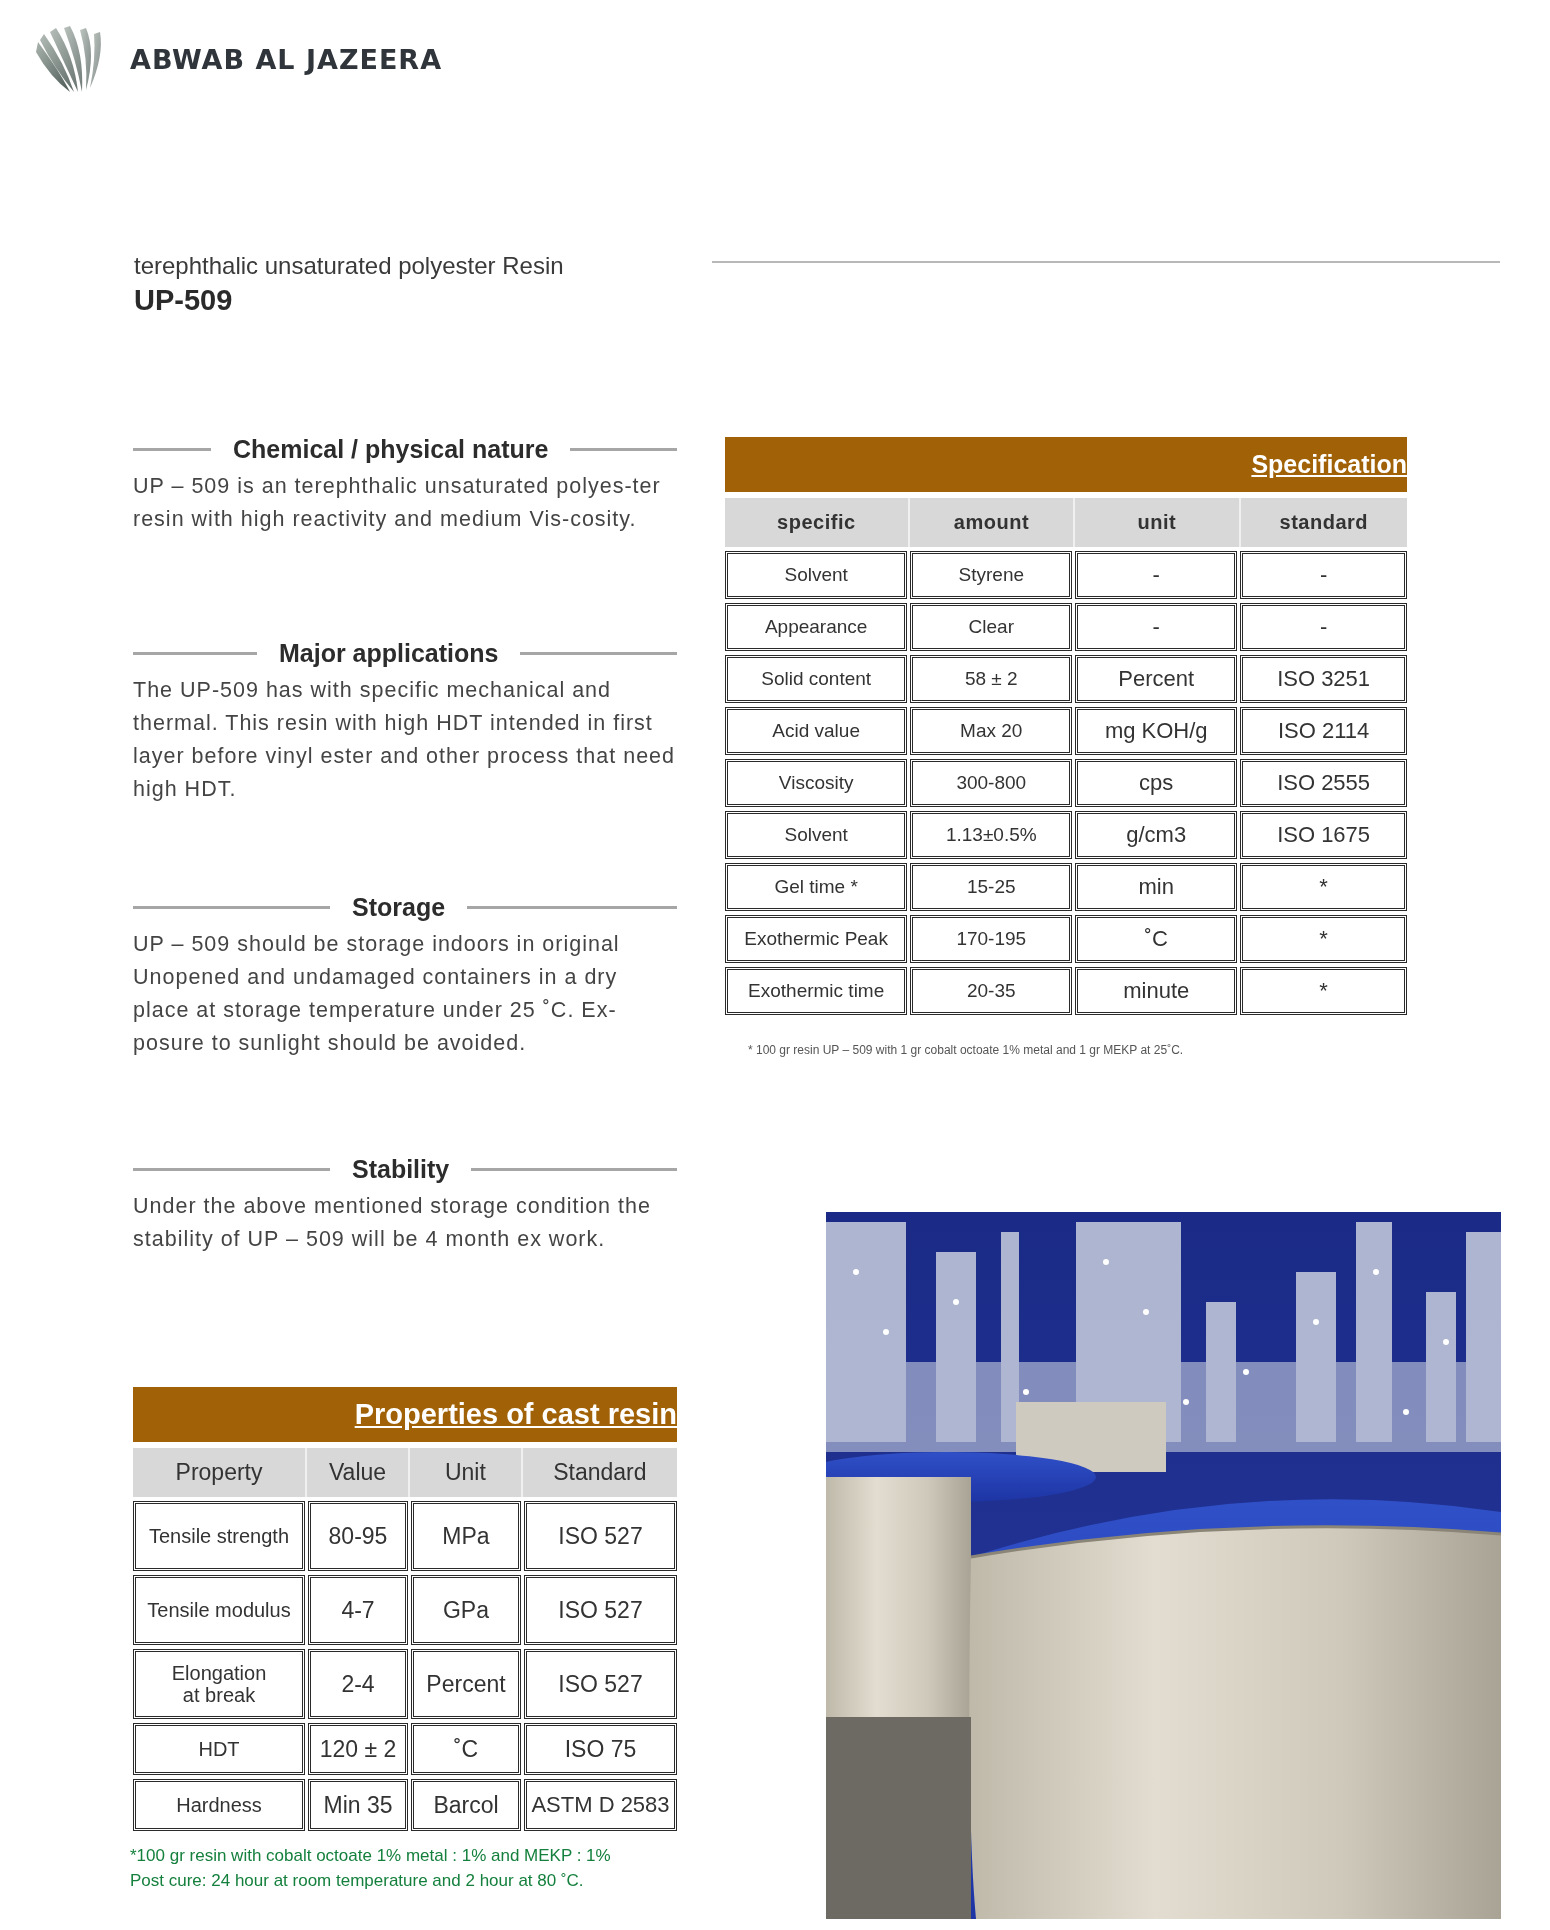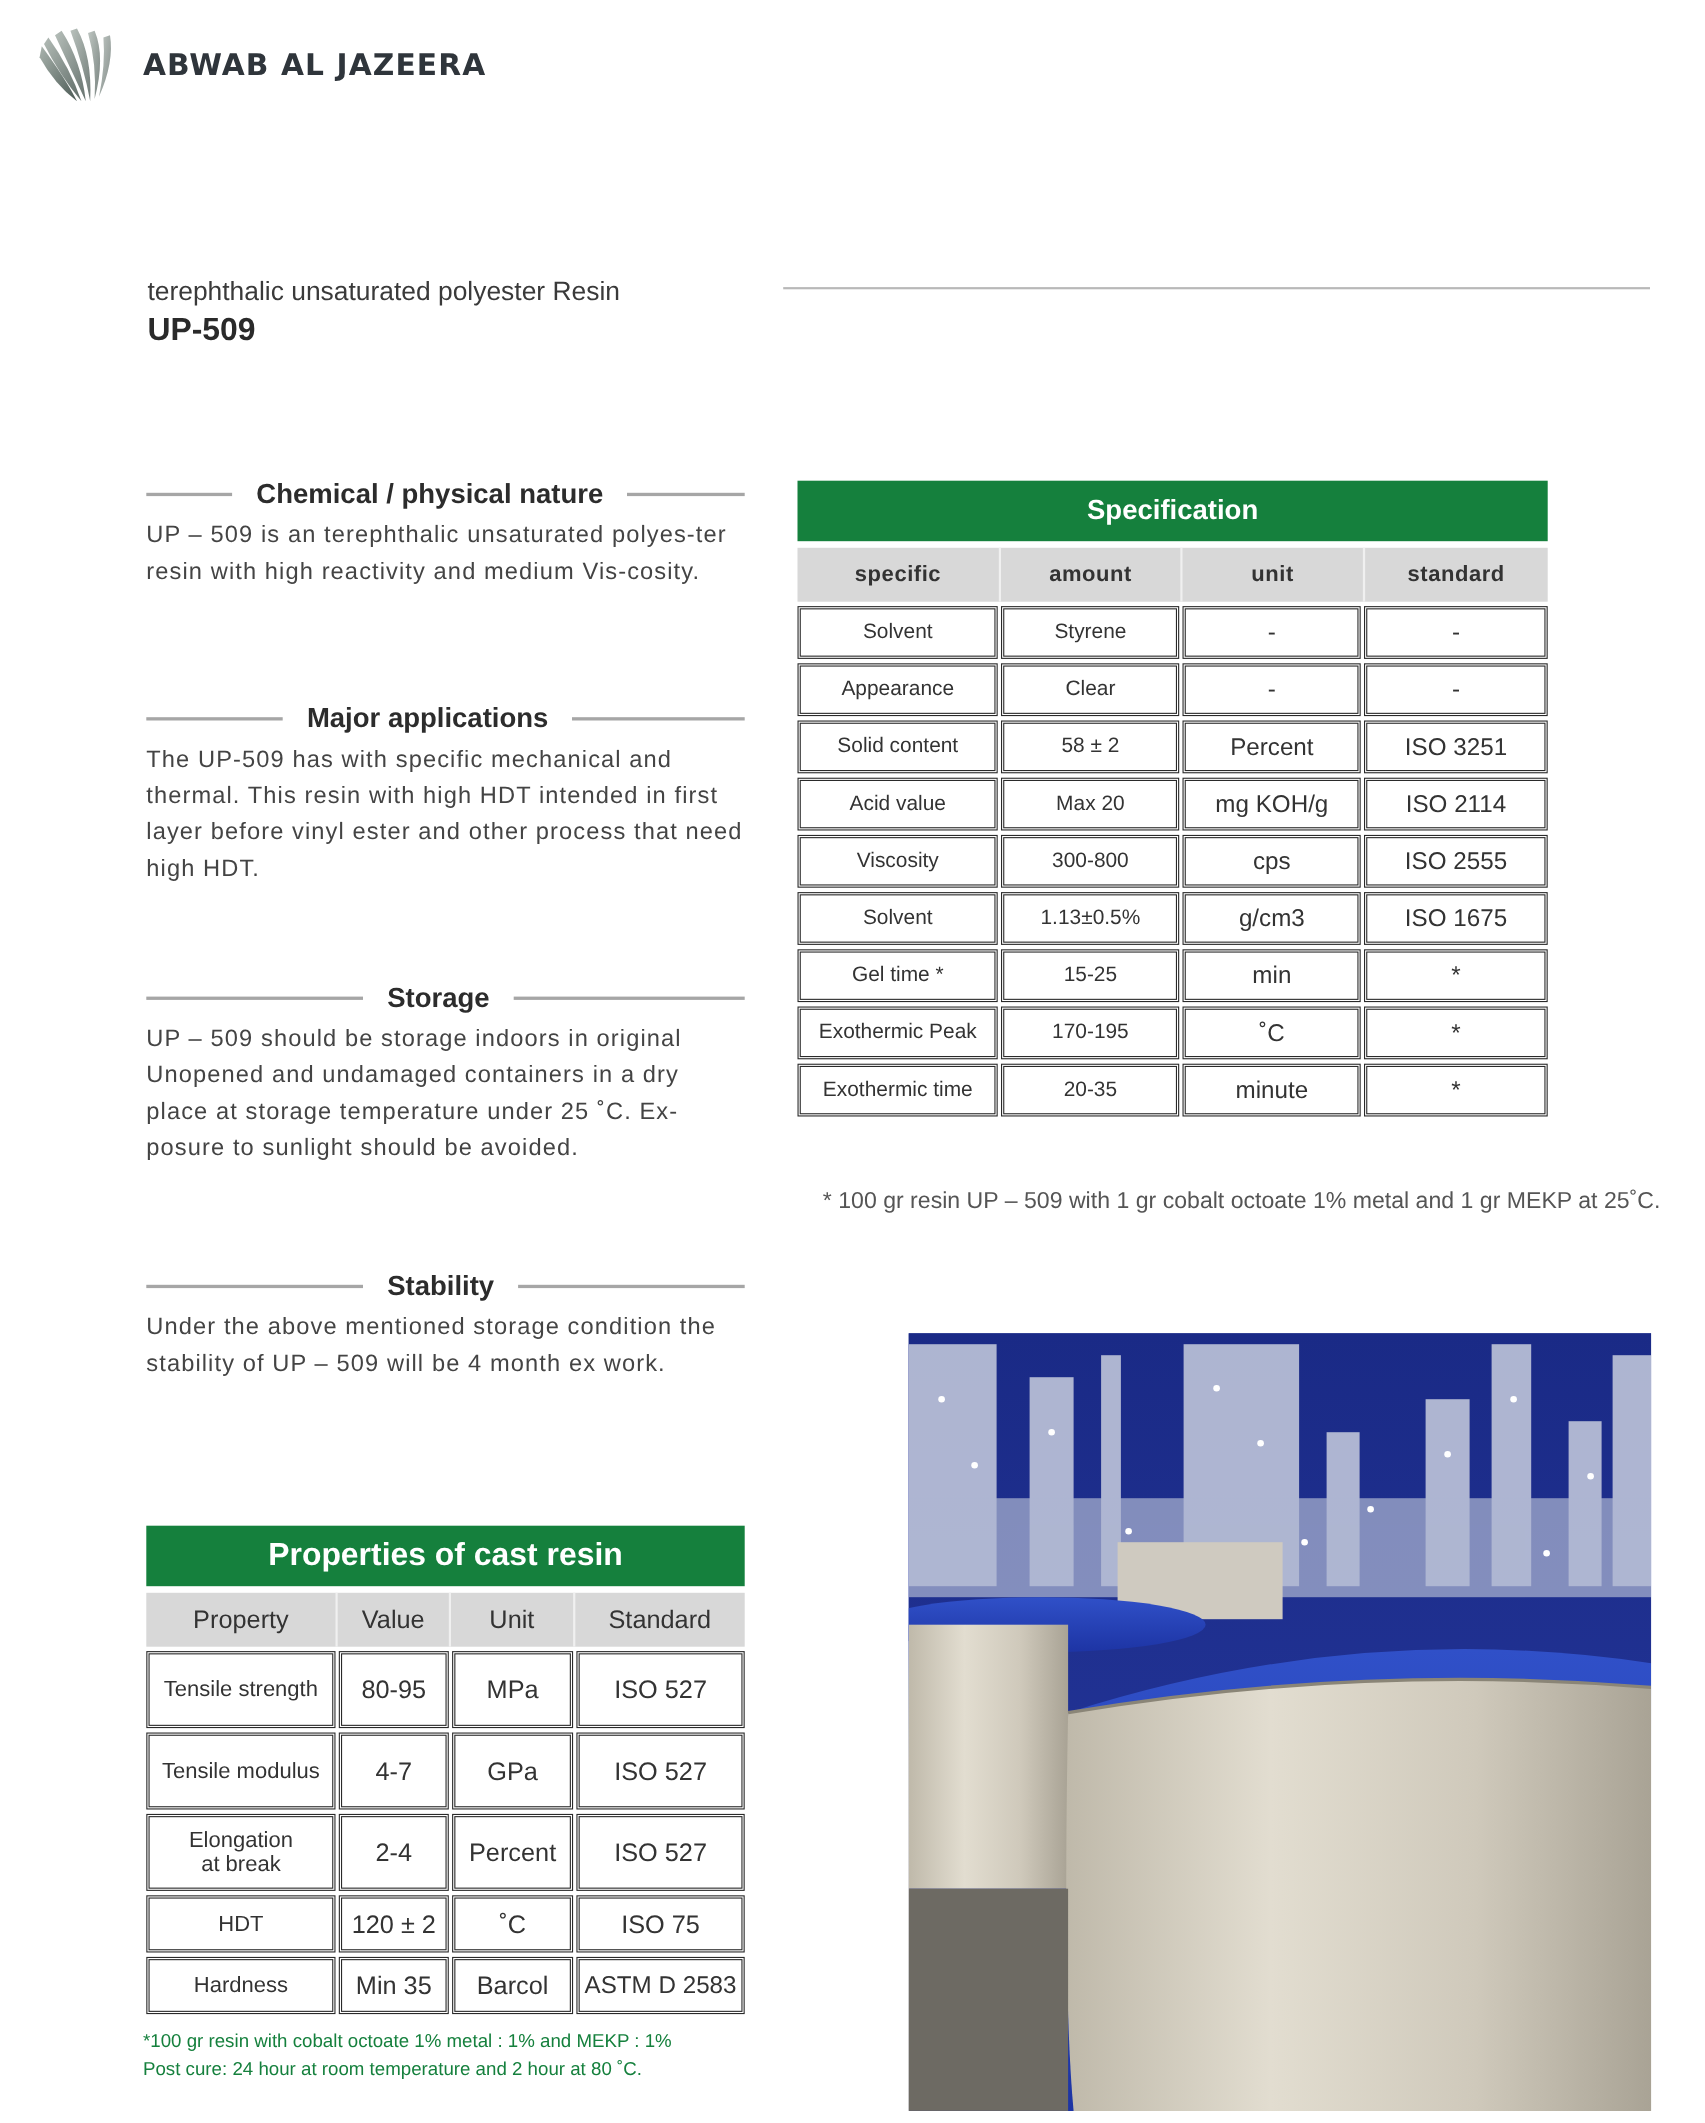--- a/index.html
+++ b/index.html
@@ -19,35 +19,35 @@
 
   
   .section { position: absolute; left: 133px; width: 544px; }
   .section-head { display: flex; align-items: center; height: 34px; }
   .section-head .rule { flex: 1; height: 3px; background: #a6a6a6; }
   .section-head .label { padding: 0 22px; font-size: 25px; font-weight: bold; color: #2c2c2c; white-space: nowrap; }
   .section-body { margin-top: 4px; font-size: 21.5px; line-height: 33px; letter-spacing: 1px; color: #444444; }
 
   
   .spec { position: absolute; left: 725px; top: 437px; width: 682px; }
-  .tbl-title { background: #15803d; color: #ffffff; font-weight: bold; text-align: center; }
+  .tbl-title { background: #a16207; color: #ffffff; font-weight: bold; text-align: right; text-decoration: underline; }
   .spec .tbl-title { height: 55px; line-height: 55px; font-size: 25px; }
   .grid-head { display: flex; margin-top: 6px; background: #d8d8d8; }
   .grid-head > div { text-align: center; border-right: 2px solid #f0f0f0; }
   .grid-head > div:last-child { border-right: none; }
   .spec .grid-head > div { height: 49px; line-height: 49px; font-size: 20px; font-weight: bold; color: #333; letter-spacing: 0.5px; }
   .grid-row { display: flex; margin-top: 4px; }
   .grid-row > div { box-sizing: border-box; border: 3px double #2a2a2a; margin-right: 3px;
                     display: flex; align-items: center; justify-content: center; text-align: center; color: #333; background: #fff; }
   .grid-row > div:last-child { margin-right: 0; }
   .spec .grid-row > div { height: 48px; font-size: 19px; }
   .spec .c1 { width: 188px; } .spec .c2 { width: 167px; } .spec .c3 { width: 167px; } .spec .c4 { width: 172px; }
   .spec .grid-head .c1 { width: 190px; } .spec .grid-head .c2 { width: 170px; } .spec .grid-head .c3 { width: 170px; } .spec .grid-head .c4 { width: 173px; }
   .spec .grid-row .c3, .spec .grid-row .c4 { font-size: 22px; }
-  .spec-note { position: absolute; left: 748px; top: 1043px; font-size: 21px; color: #555; margin-top: 37px; }
+  .spec-note { position: absolute; left: 748px; top: 1043px; font-size: 12px; color: #555; }
 
   
   .cast { position: absolute; left: 133px; top: 1387px; width: 544px; }
   .cast .tbl-title { height: 55px; line-height: 55px; font-size: 29px; }
   .cast .grid-head > div { height: 49px; line-height: 49px; font-size: 23px; color: #333; }
   .cast .grid-row > div { font-size: 23px; }
   .cast .c1 { width: 172px; } .cast .c2 { width: 100px; } .cast .c3 { width: 110px; } .cast .c4 { width: 153px; }
   .cast .grid-head .c1 { width: 174px; } .cast .grid-head .c2 { width: 102px; } .cast .grid-head .c3 { width: 112px; } .cast .grid-head .c4 { width: 156px; }
   .cast .grid-row .c1 { font-size: 20px; line-height: 22px; }
   .cast .r-tall > div { height: 70px; }

